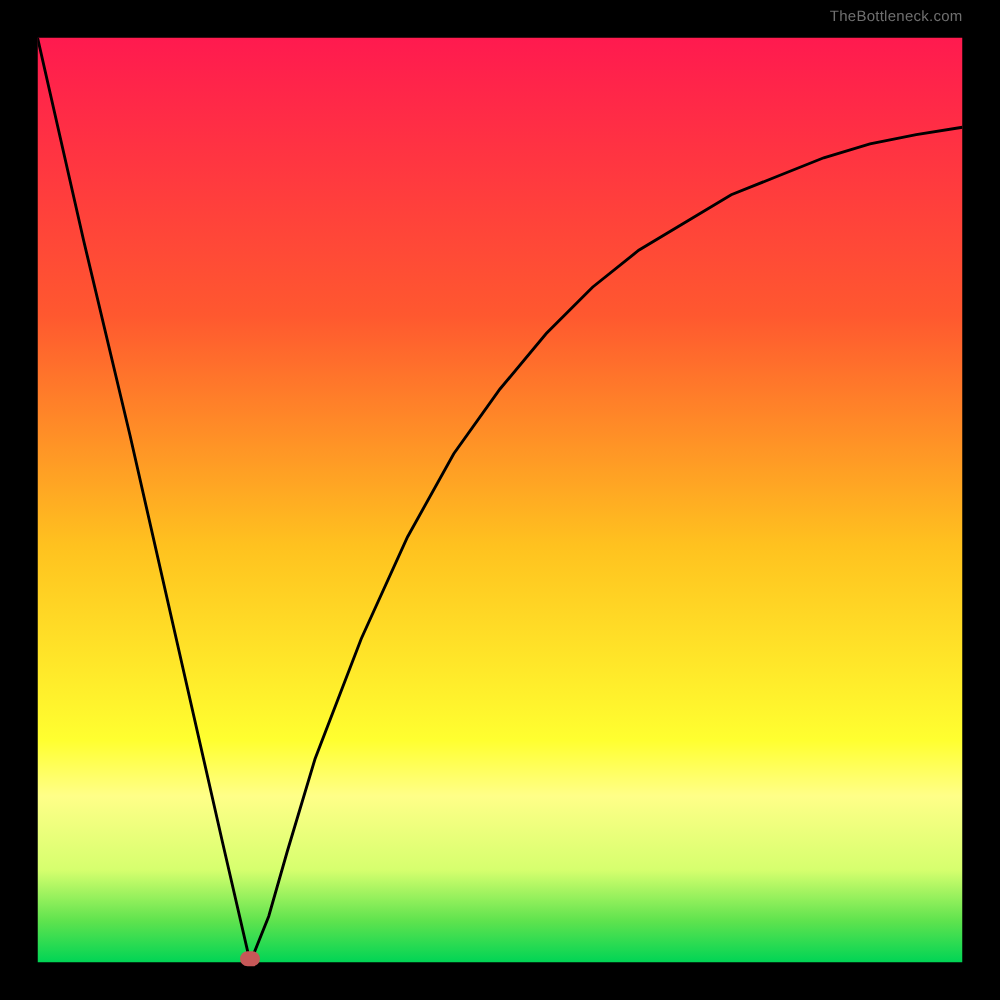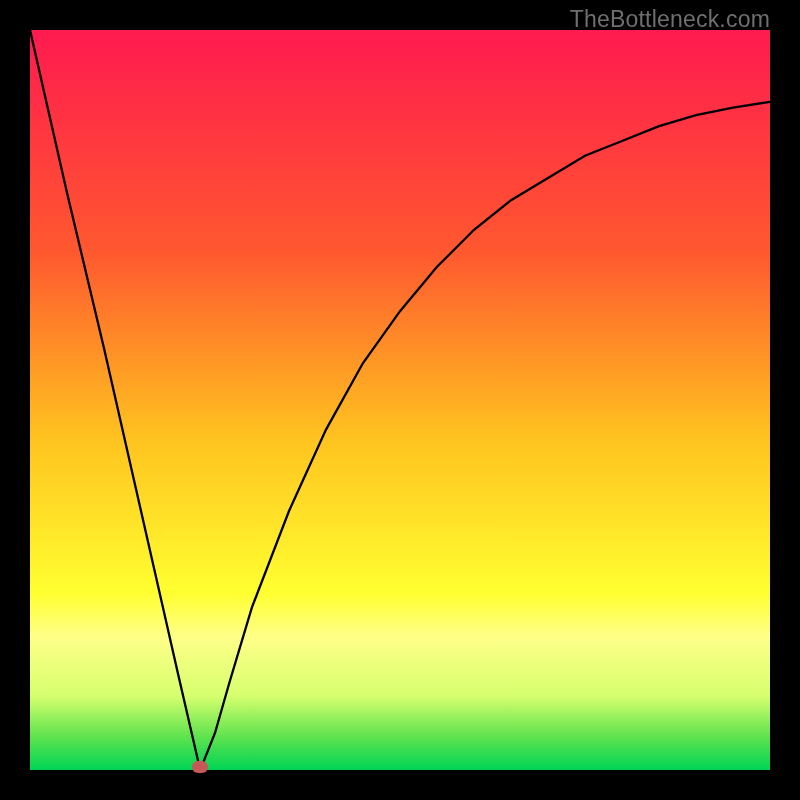--- a/index.html
+++ b/index.html
@@ -31,21 +31,21 @@
   .curve-svg {
     position: absolute;
     inset: 0;
     width: 100%;
     height: 100%;
   }
   .watermark {
     position: absolute;
     top: 6px;
     right: 30px;
-    font-size: 23px;
+    font-size: 12px;
     color: #6f6f6f;
     letter-spacing: 0.2px;
     font-weight: 500;
   }
   .marker {
     position: absolute;
     width: 16px;
     height: 12px;
     border-radius: 6px;
     transform: translate(-50%, -50%);

